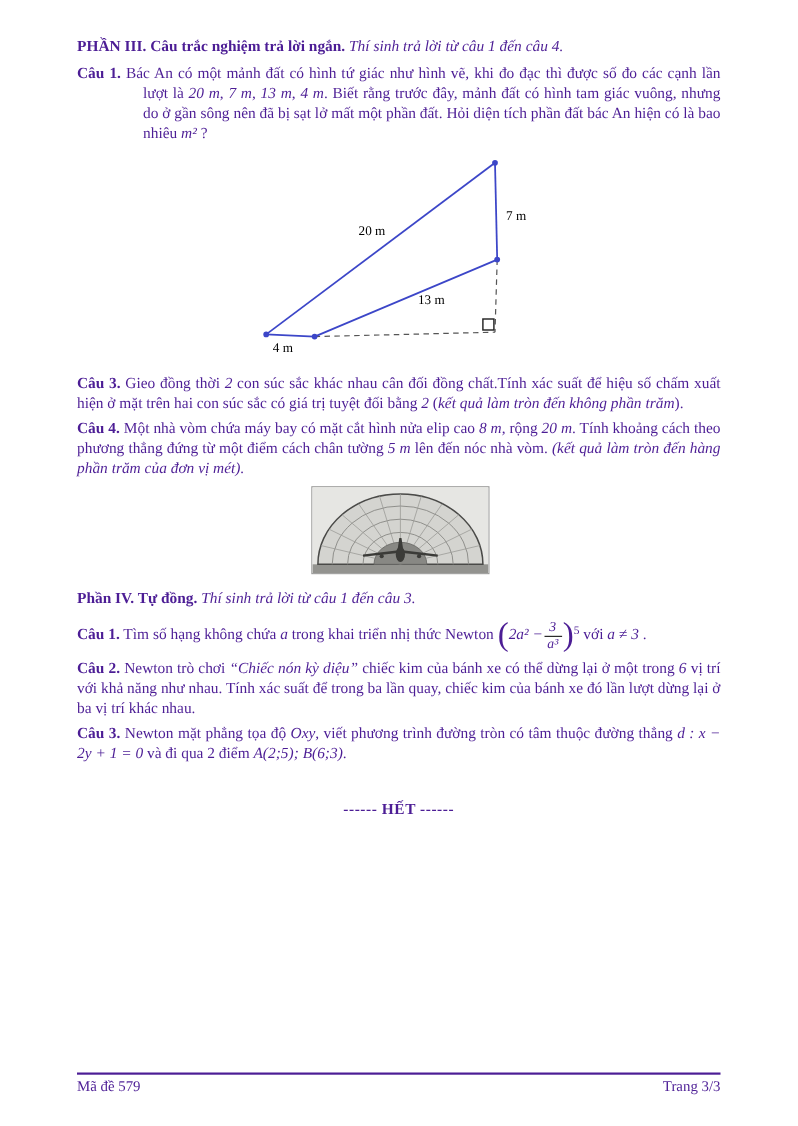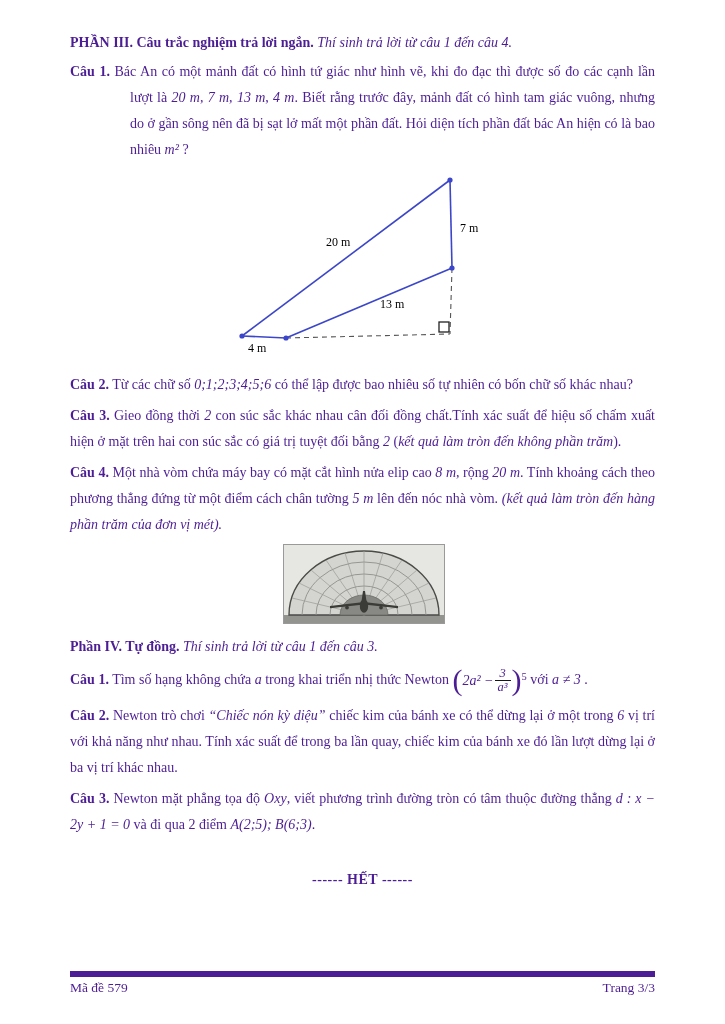--- a/index.html
+++ b/index.html
@@ -1,36 +1,36 @@
 <!DOCTYPE html>
 <html><head>
 <meta charset="utf-8">
 <style>
   html,body{margin:0;padding:0;background:#ffffff;}
   .page{position:relative;width:725px;height:1024px;background:#fff;
         font-family:"Liberation Serif", serif;font-size:14px;color:#4c1d95;overflow:hidden;}
   .content{padding:30px 70px 0 70px;}
-  .para{margin:0 0 5px 0;line-height:26px;text-align:justify;}
+  .para{margin:0 0 5px 0;line-height:18px;text-align:justify;}
   .hang{padding-left:60px;text-indent:-60px;}
   .b{font-weight:bold;}
   .i{font-style:italic;}
   .m{font-style:italic;}
   .figure-wrap{margin:4px 0 8px 150px;}
   .hangar-wrap{margin:6px auto 10px auto;width:160px;}
   .hangar-wrap svg{display:block;border:1px solid #9a9a98;}
   .formula{display:inline-flex;align-items:center;vertical-align:middle;font-style:italic;}
   .paren{font-size:30px;font-weight:400;font-style:normal;line-height:1;transform:translateY(-1px);}
   .frac{display:inline-block;text-align:center;font-size:12.5px;line-height:1.1;vertical-align:middle;margin:0 1px;}
   .frac .num{display:block;border-bottom:1px solid #151515;padding:0 3px;}
   .frac .den{display:block;padding:0 3px;}
   .pow{font-size:10.5px;align-self:flex-start;transform:translateY(-4px);font-style:normal;}
   .section-head{margin:2px 0 5px 0;line-height:22px;}
   .part4-head{margin-top:12px;}
   .end-line{text-align:center;font-weight:bold;margin-top:34px;letter-spacing:0.5px;}
-  .footer{position:absolute;left:70px;right:70px;bottom:28px;border-top:6px solid #4c1d95;
+  .footer{position:absolute;left:70px;right:70px;bottom:28px;border-top:2px solid #4c1d95;
           padding-top:3px;display:flex;justify-content:space-between;font-size:13.5px;}
   svg text{font-family:"Liberation Serif", serif;}
 </style>
 </head>
 <body>
 
 <div class="page">
   <div class="content">
 
     <p class="section-head"><span class="b">PHẦN III. Câu trắc nghiệm trả lời ngắn.</span><span class="i"> Thí sinh trả lời từ câu 1 đến câu 4.</span></p>
@@ -54,21 +54,20 @@
         <circle cx="232" cy="100" r="2.6" fill="#3c46c8"></circle>
         <circle cx="66" cy="170" r="2.6" fill="#3c46c8"></circle>
 
         <text x="106" y="78" font-size="12">20 m</text>
         <text x="240" y="64" font-size="12">7 m</text>
         <text x="160" y="140" font-size="12">13 m</text>
         <text x="28" y="184" font-size="12">4 m</text>
       </svg>
     </div>
 
-    <p class="para"><span class="b">Câu 2.</span><span> Từ các chữ số </span><span class="m">0;1;2;3;4;5;6</span><span> có thể lập được bao nhiêu số tự nhiên có bốn chữ số khác nhau?</span></p>
 
     <p class="para"><span class="b">Câu 3.</span><span> Gieo đồng thời </span><span class="m">2</span><span> con súc sắc khác nhau cân đối đồng chất.Tính xác suất để hiệu số chấm xuất hiện ở mặt trên hai con súc sắc có giá trị tuyệt đối bằng </span><span class="m">2</span><span> (</span><span class="i">kết quả làm tròn đến không phần trăm</span><span>).</span></p>
 
     <p class="para"><span class="b">Câu 4.</span><span>  Một nhà vòm chứa máy bay có mặt cắt hình nửa elip cao </span><span class="m">8 m</span><span>, rộng </span><span class="m">20 m</span><span>. Tính khoảng cách theo phương thẳng đứng từ một điểm cách chân tường </span><span class="m">5 m</span><span> lên đến nóc nhà vòm. </span><span class="i">(kết quả làm tròn đến hàng phần trăm của đơn vị mét).</span></p>
 
     <div class="hangar-wrap">
       <svg width="160" height="78" viewBox="0 0 160 78">
         <rect x="0" y="0" width="160" height="78" fill="#e6e6e3"></rect>
         <rect x="0" y="70" width="160" height="8" fill="#93938f"></rect>
         <path d="M 5 70 A 75 64 0 0 1 155 70 Z" fill="#d4d4d0" stroke="#4a4a48" stroke-width="1.4"></path>

